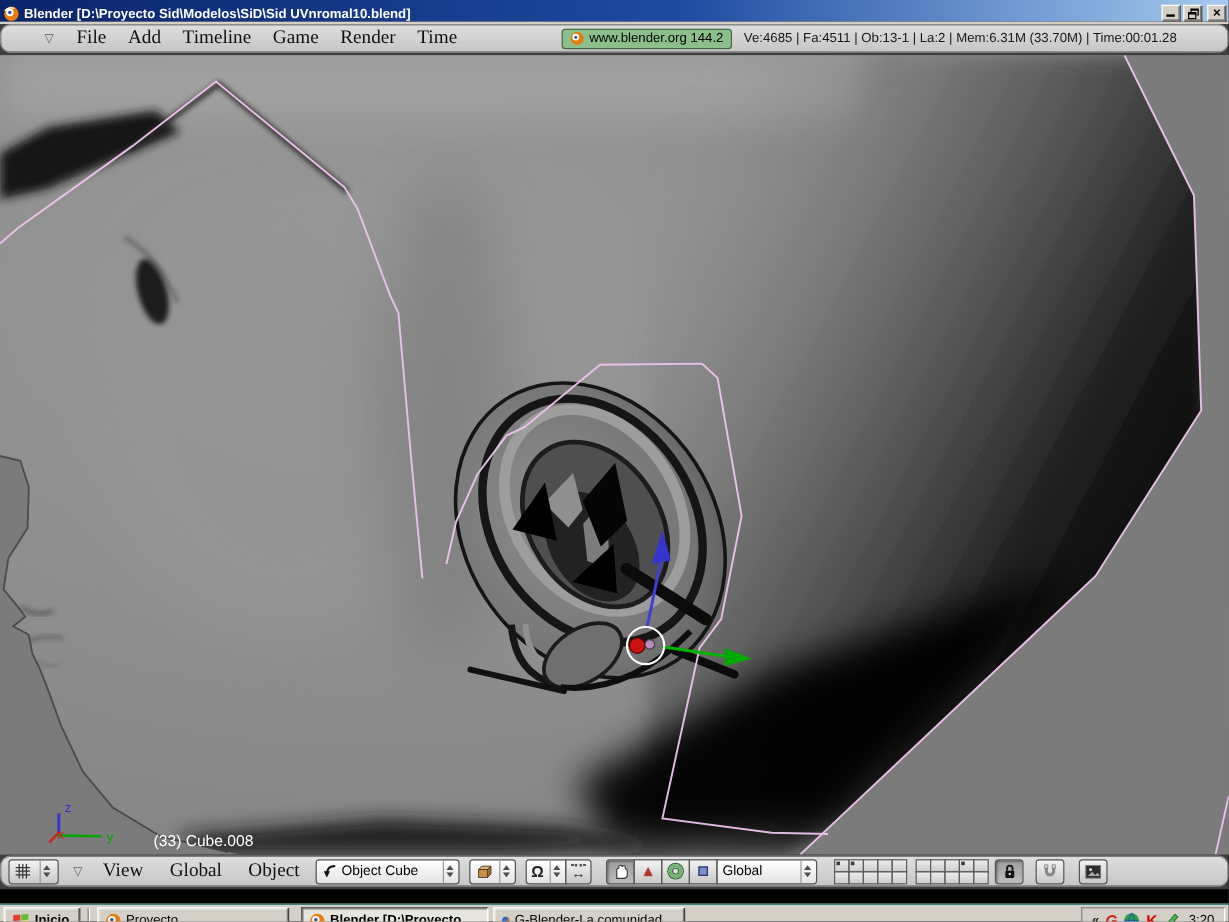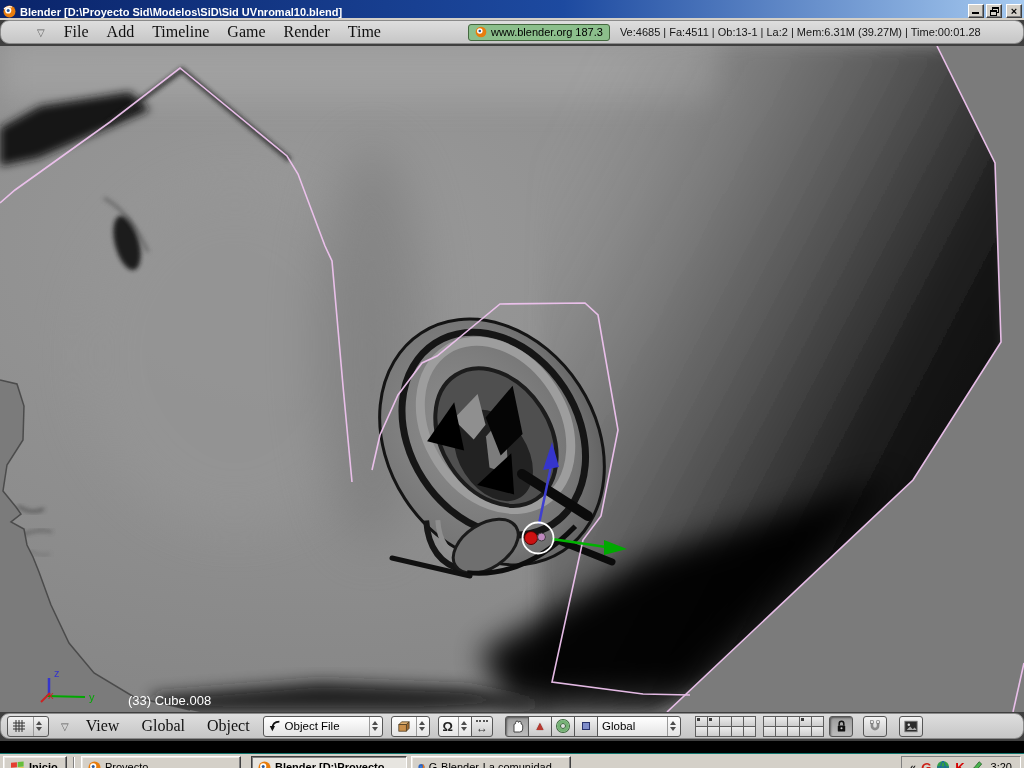--- a/index.html
+++ b/index.html
@@ -116,23 +116,23 @@
       <span class="menu">Timeline</span>
       <span class="menu">Game</span>
       <span class="menu">Render</span>
       <span class="menu">Time</span>
       <span class="badge">
         <svg width="12" height="12" viewBox="0 0 13 13">
           <circle cx="6.5" cy="6.5" r="5.8" fill="#e87d0d"></circle>
           <circle cx="5.2" cy="5.4" r="3" fill="#fff"></circle>
           <circle cx="5.2" cy="5.4" r="1.4" fill="#2a5a9a"></circle>
         </svg>
-        <span>www.blender.org 187.3</span>
-      </span>
-      <span class="stats">Ve:4685 | Fa:4511 | Ob:13-1 | La:2  | Mem:6.31M (39.27M)  | Time:00:01.28</span>
+        <span>www.blender.org 144.2</span>
+      </span>
+      <span class="stats">Ve:4685 | Fa:4511 | Ob:13-1 | La:2  | Mem:6.31M (33.70M)  | Time:00:01.28</span>
     </div>
   </div>
 
   <div class="viewport">
     <svg width="1024" height="666" viewBox="0 0 1024 666">
       <defs>
         <radialGradient id="gSkin" cx="0.3" cy="0.3" r="0.95">
           <stop offset="0" stop-color="#9a9a9a"></stop>
             <stop offset="0.5" stop-color="#8d8d8d"></stop>
             <stop offset="1" stop-color="#7f7f7f"></stop>
@@ -250,21 +250,21 @@
       <span class="collapse">▽</span>
       <span class="menu">View</span>
       <span class="menu">Global</span>
       <span class="menu">Object</span>
 
       <span class="combo" style="width:120px">
         <svg width="14" height="14" viewBox="0 0 16 16">
           <path d="M13,3 C7,3 5,6 5,11" stroke="#111" stroke-width="2" fill="none"></path>
           <polygon points="2,8 8,8 5,14" fill="#111"></polygon>
         </svg>
-        <span style="margin-left:3px">Object File</span>
+        <span style="margin-left:3px">Object Cube</span>
         <span class="stepper" style="margin-left:auto">
             <span class="arr-up"></span>
             <span class="arr-dn"></span>
           </span>
       </span>
 
       <span class="combo" style="margin-left:4px">
         <svg width="15" height="15" viewBox="0 0 16 16">
           <polygon points="3,6 6,3 14,3 11,6" fill="#e0b070" stroke="#4a3a20" stroke-width="0.8"></polygon>
           <polygon points="11,6 14,3 14,10 11,13" fill="#a06a30" stroke="#4a3a20" stroke-width="0.8"></polygon>

